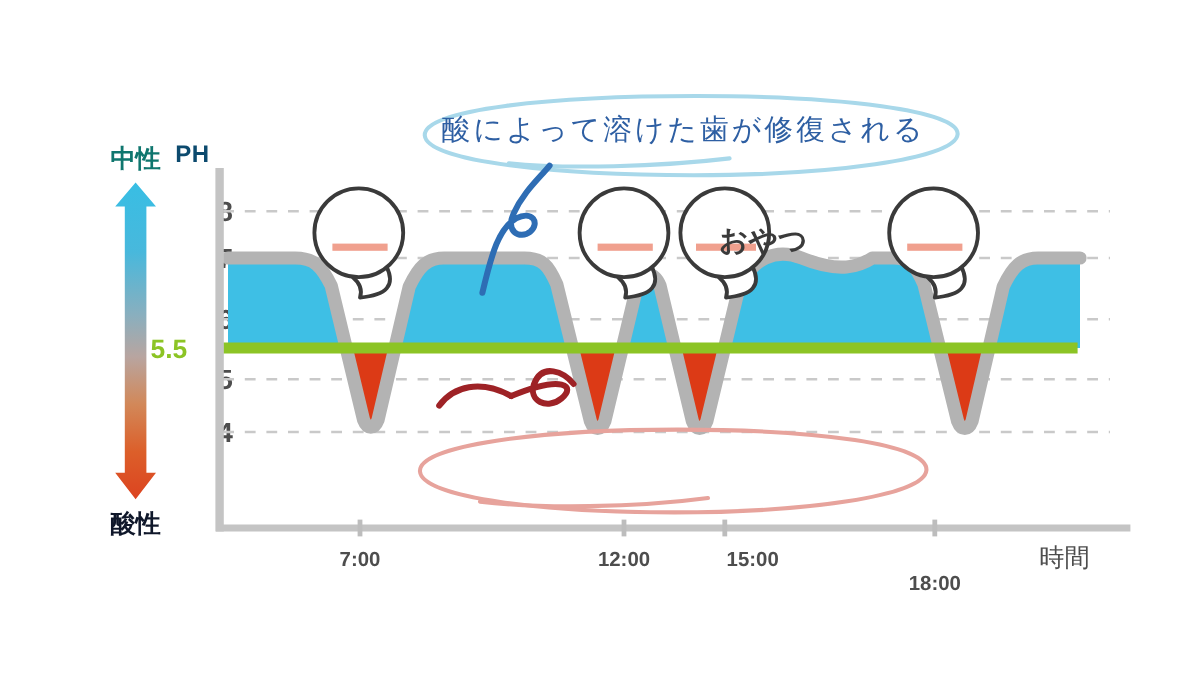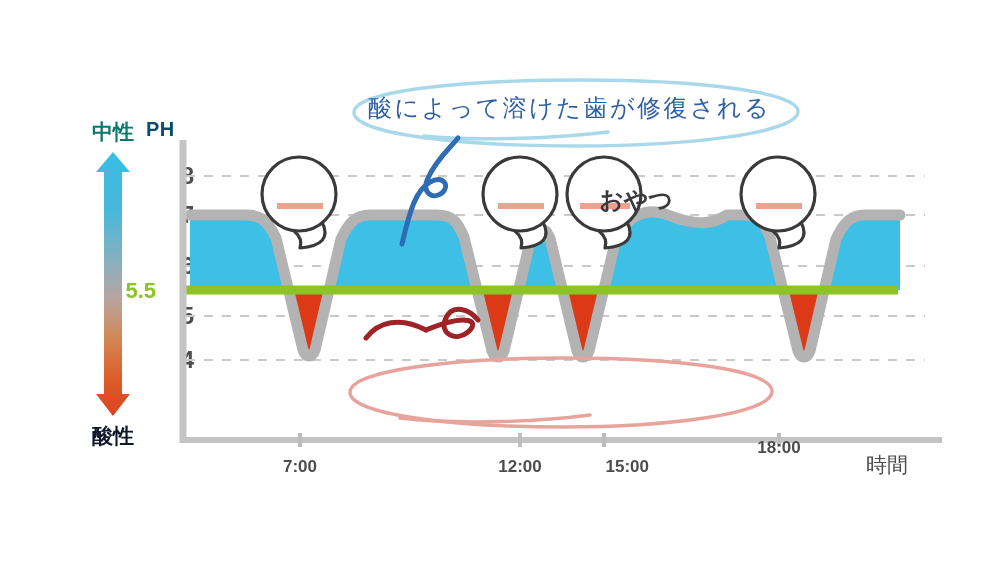--- a/index.html
+++ b/index.html
@@ -285,18 +285,18 @@
     <path d="M 426,330 C 470,312 480,322 468,332 C 456,342 440,334 445,320
              C 452,302 470,310 478,320" fill="none" stroke="#9E2226" stroke-width="5" stroke-linecap="round"></path>
     <path d="M 426,330 C 400,316 378,322 366,338" fill="none" stroke="#9E2226" stroke-width="5" stroke-linecap="round"></path>
   </svg>
 
   <div class="abs bubble-label small" style="left:559px; top:184px;">おやつ</div>
 
   <div class="abs tick-label" style="left:255px; top:457px;">7:00</div>
   <div class="abs tick-label" style="left:475px; top:457px;">12:00</div>
   <div class="abs tick-label" style="left:559px; top:457px;text-align:right;">15:00</div>
-  <div class="abs tick-label" style="left:734px; top:438px;">18:00</div>
+  <div class="abs tick-label" style="left:734px; top:477px;">18:00</div>
   <div class="abs" id="x-axis-title">時間</div>
 
   <div class="abs hand" id="anno-blue-text">酸によって溶けた歯が修復される</div>
 
 </div>
 
 </body></html>

